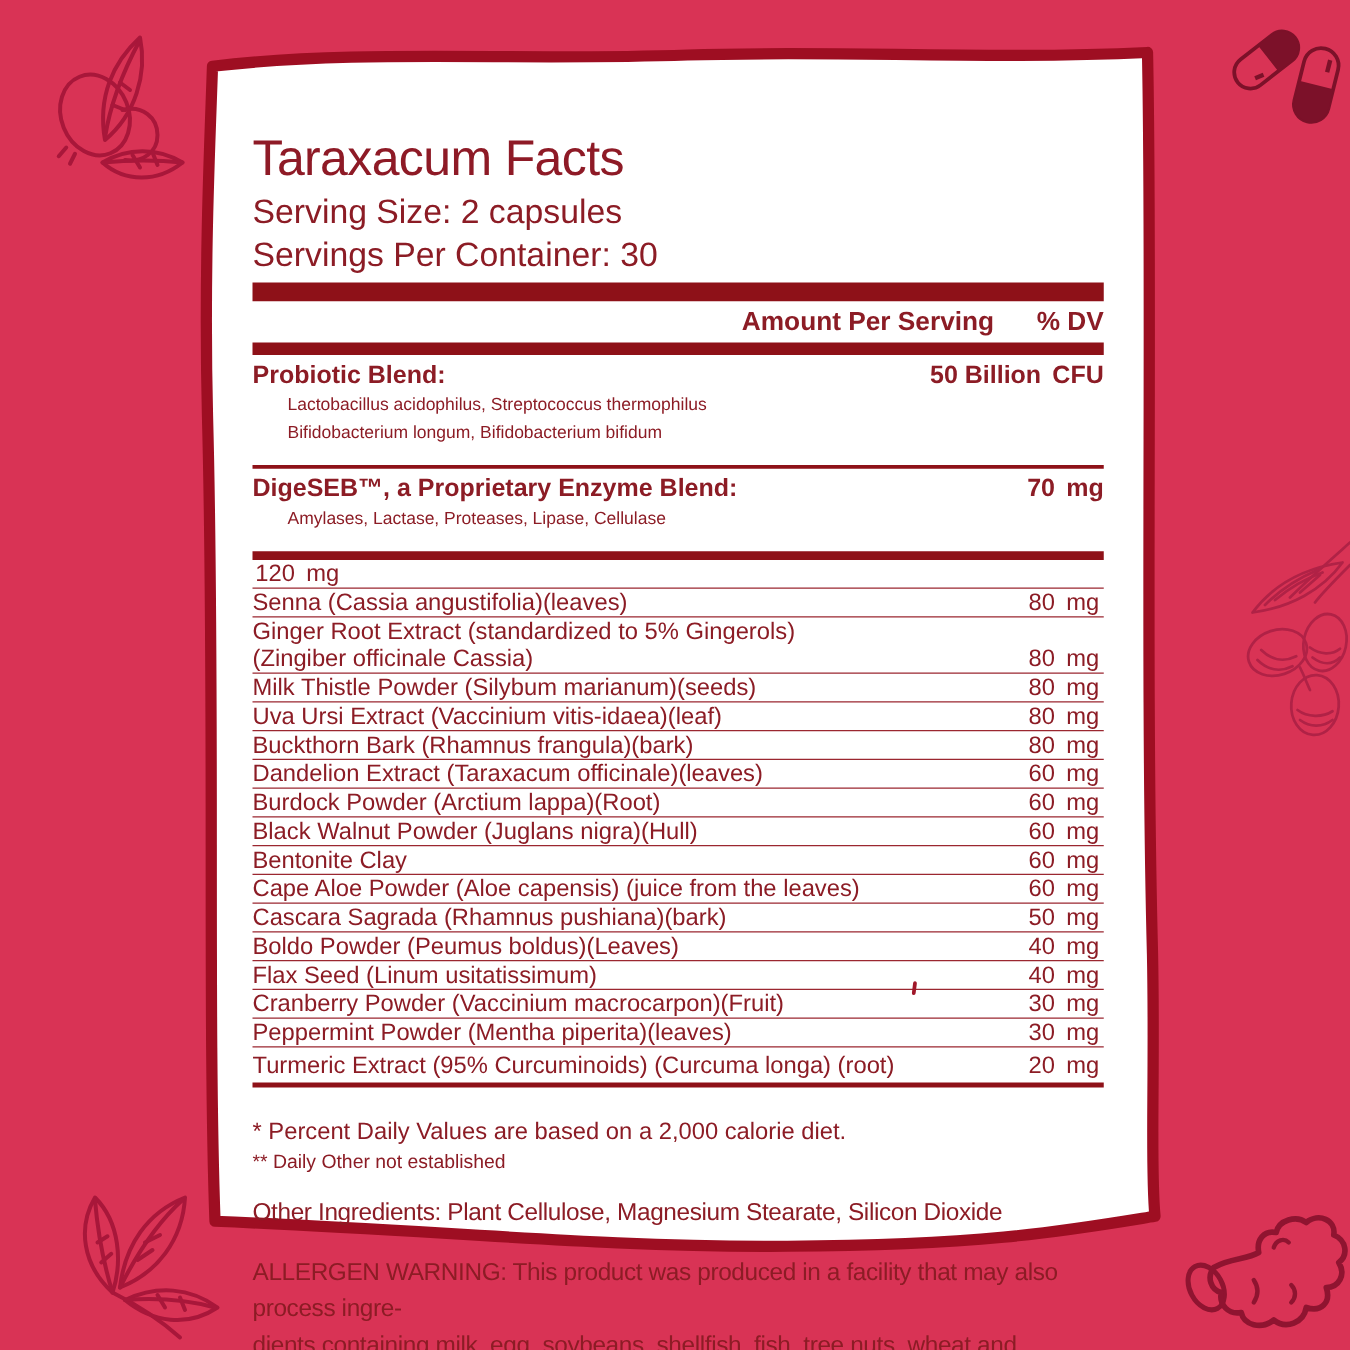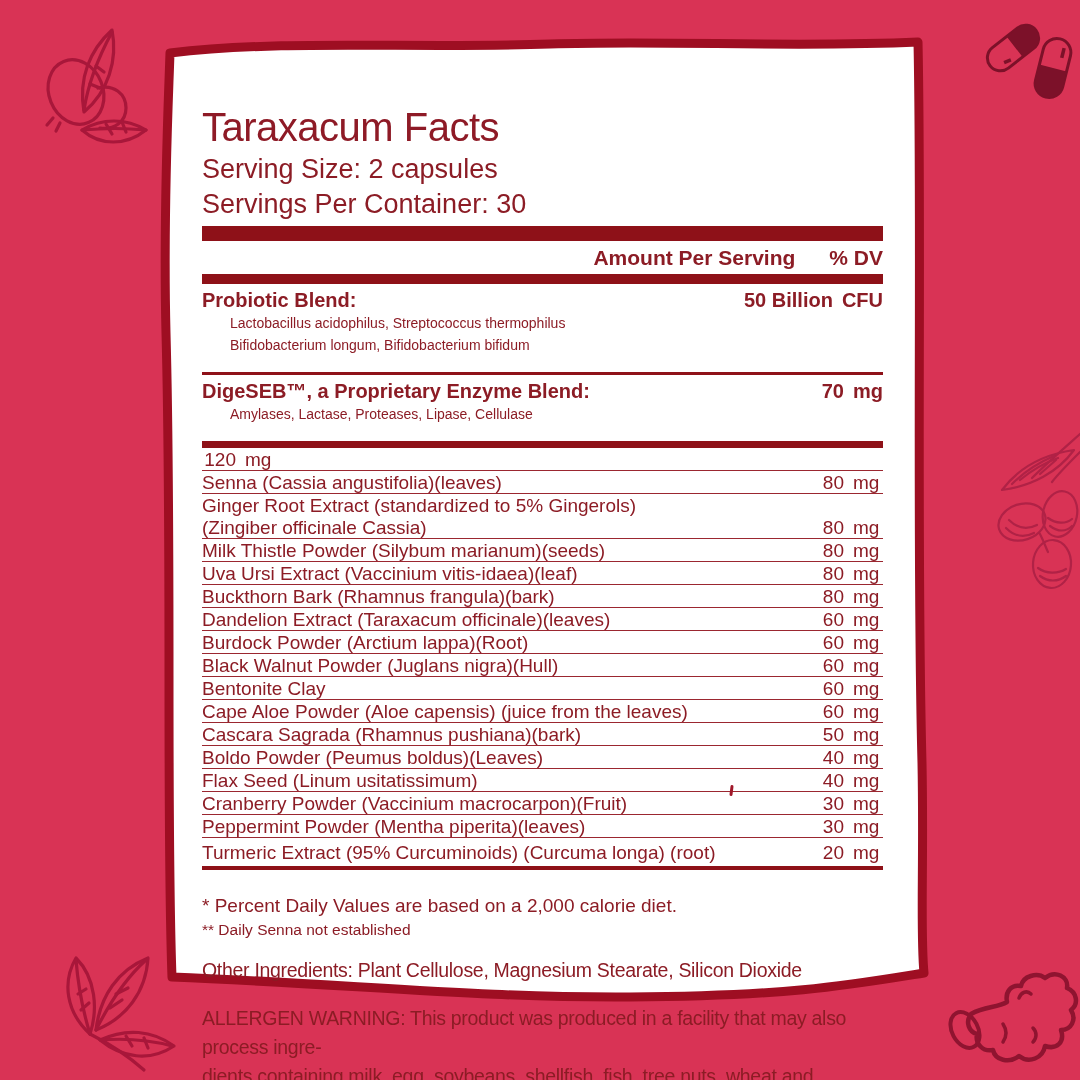--- a/index.html
+++ b/index.html
@@ -353,21 +353,21 @@
             <span class="amt">
               <span class="val">20</span>
               <span class="unit">mg</span>
             </span>
           </div>
         </div>
 
       <div class="bar bar-end"></div>
 
       <div class="fn1">* Percent Daily Values are based on a 2,000 calorie diet.</div>
-      <div class="fn2">** Daily Senna not established</div>
+      <div class="fn2">** Daily Other not established</div>
       <div class="other">Other Ingredients: Plant Cellulose, Magnesium Stearate, Silicon Dioxide</div>
       <div class="allergen">
         <div>ALLERGEN WARNING: This product was produced in a facility that may also process ingre-</div>
         <div>dients containing milk, egg, soybeans, shellfish, fish, tree nuts, wheat and peanuts.</div>
       </div>
     </div>
 
     <div class="stray-mark"></div>
   </div>
 

